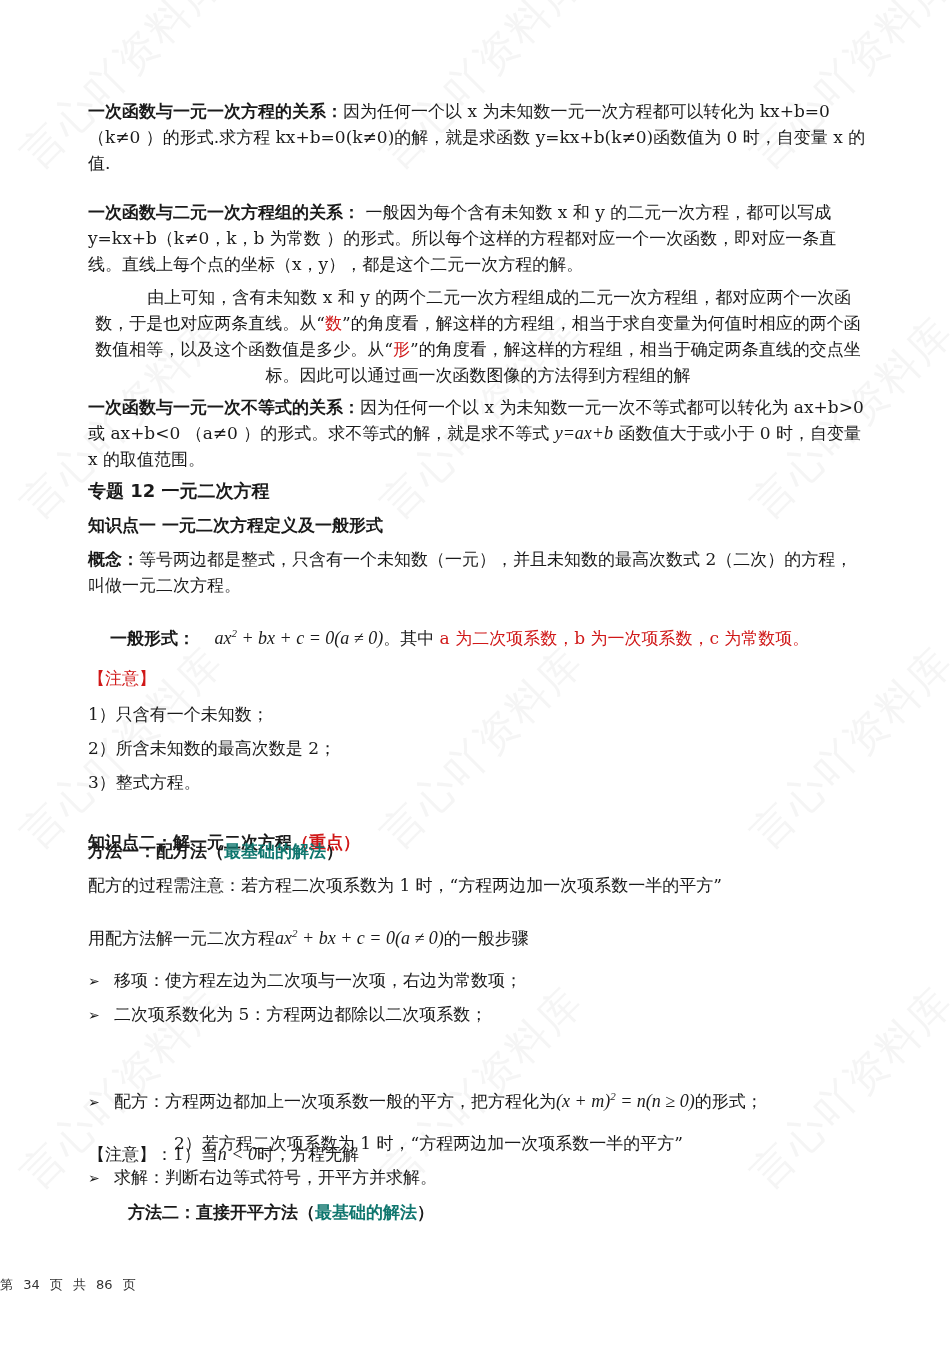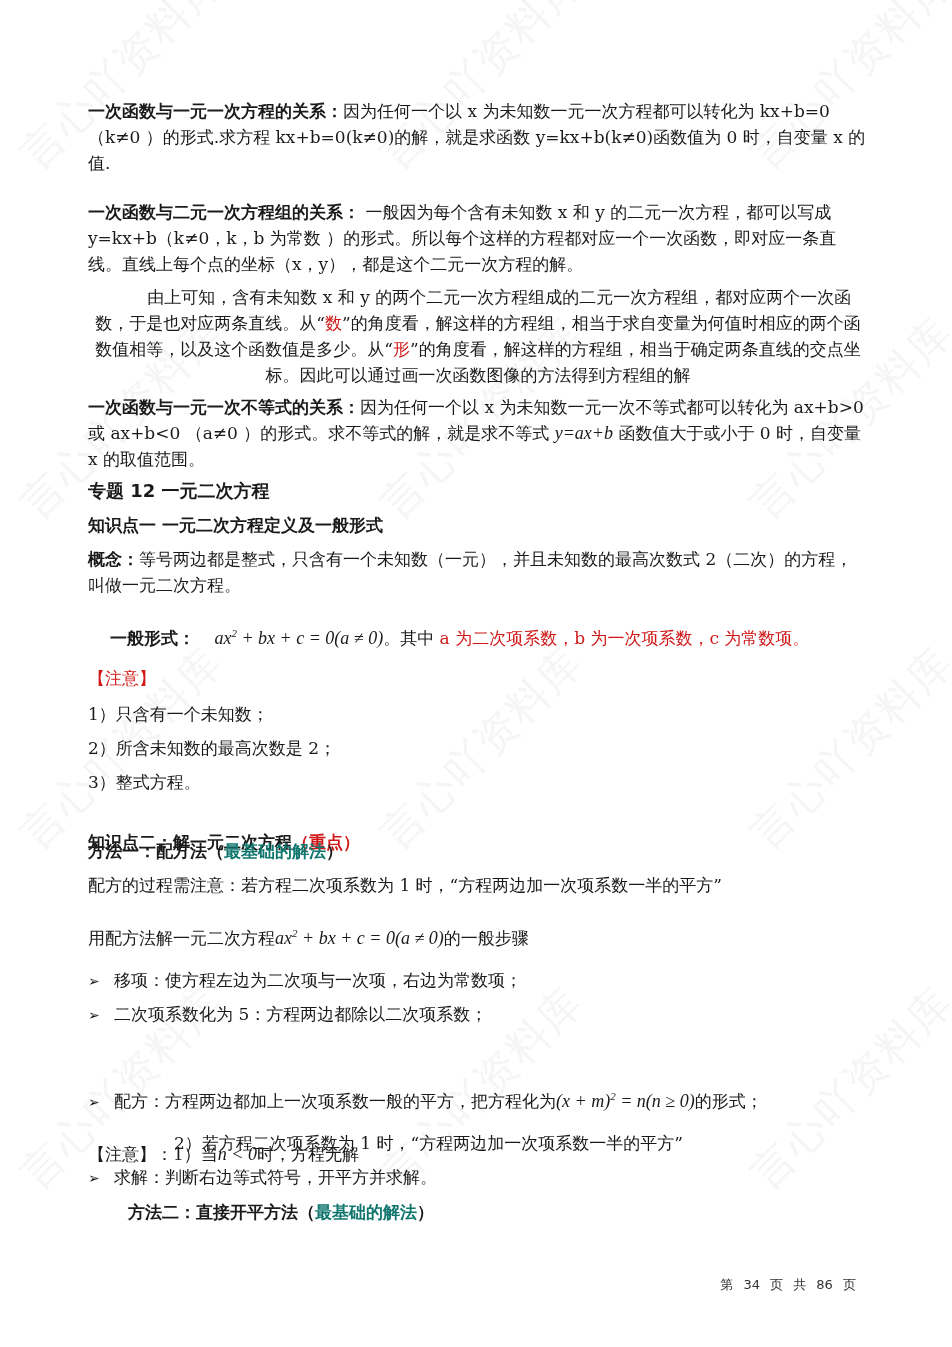--- a/index.html
+++ b/index.html
@@ -20,21 +20,21 @@
       font-size: 17px; line-height: 26px; margin: 0;
     }
     .b { font-family: "DejaVu Sans", "Liberation Sans", sans-serif; font-weight: bold; }
     .red { color: #d01818; }
     .redb { color: #0f766e; font-family: "DejaVu Sans", sans-serif; font-weight: bold; }
     .math { font-family: Liberation Serif, serif; font-style: italic; font-size: 18px; }
     .indent { text-indent: 2.5em; text-align: center; }
     .center { text-align: left; }
     .bullet { display: inline-block; width: 26px; font-family: "DejaVu Sans", sans-serif; font-size: 14px; }
     .footer {
-      position: absolute; left: 0; width: 856px; top: 1276px; text-align: right;
+      position: absolute; left: 0; width: 856px; top: 1276px; text-align: left;
       font-family: "DejaVu Sans", sans-serif; font-size: 13px; color: #333; word-spacing: 6px; z-index: 1;
     }
     sup { font-size: 11px; }
   </style>
 </head>
 <body>
 
 <div class="watermark-layer">
   <div class="wm" style="left:-10px;top:40px;">言心吖资料库</div>
   <div class="wm" style="left:350px;top:40px;">言心吖资料库</div>

